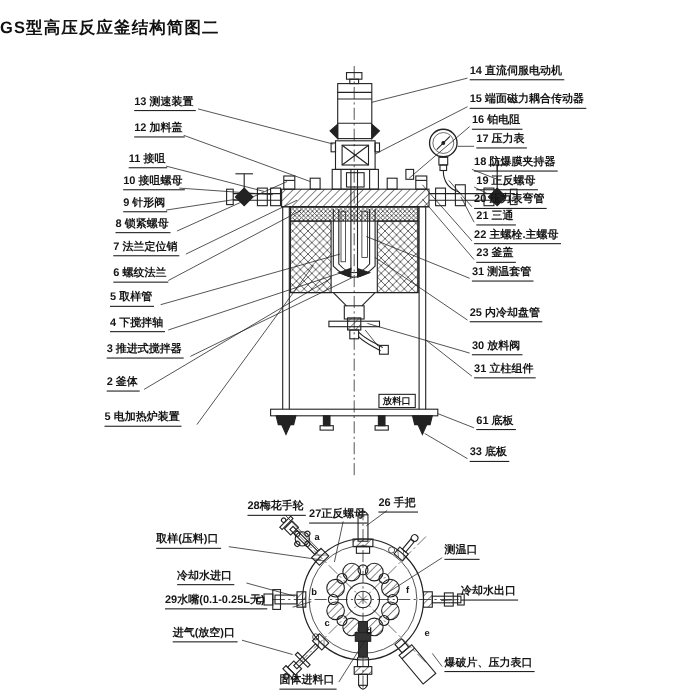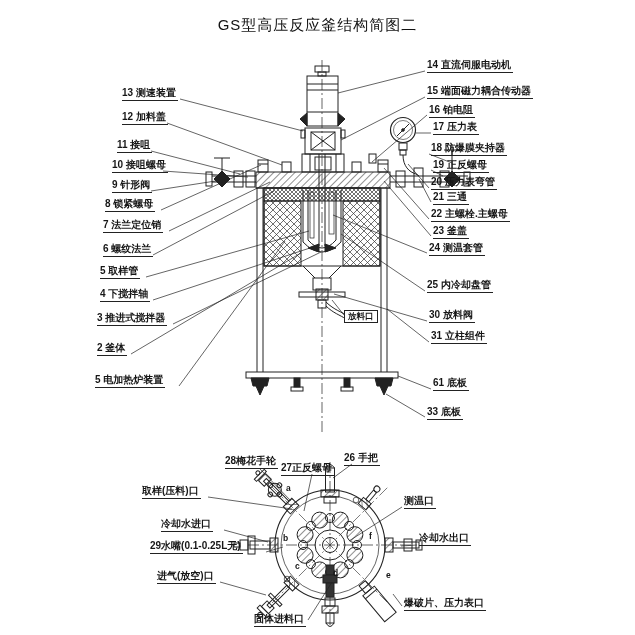--- a/index.html
+++ b/index.html
@@ -1,24 +1,24 @@
 <!DOCTYPE html>
 <html><head>
 <meta charset="utf-8">
 <style>
   html,body{margin:0;padding:0;background:#fff;}
   .page{position:relative;width:635px;height:635px;background:#fff;overflow:hidden;
         font-family:"Liberation Sans","DejaVu Sans",sans-serif;color:#111;}
-  .title{position:absolute;left:0;right:0;top:16px;text-align:center;
-         font-size:15px;font-weight:400;letter-spacing:1px;color:#111;}
+  .title{position:absolute;left:0;right:0;top:16px;
+         font-size:15px;font-weight:700;letter-spacing:1px;color:#111;}
   .lbl{position:absolute;white-space:nowrap;font-size:10px;font-weight:600;line-height:1;
        color:#161616;border-bottom:1px solid #222;padding:0 2px 2px 0;}
   .pl{position:absolute;white-space:nowrap;font-size:8.5px;font-weight:600;color:#161616;border:none;padding:0;}
   .box{position:absolute;font-size:8.5px;font-weight:600;color:#161616;border:1px solid #222;
-       background:#fff;padding:1px 3px;line-height:1.1;white-space:nowrap;}
+       background:#fff;padding:1px 3px;line-height:1.1;white-space:nowrap;margin-top:48px;}
   svg{position:absolute;left:0;top:0;}
 </style>
 </head>
 <body>
 
 <div class="page">
 
   <div class="title">GS型高压反应釜结构简图二</div>
 
   <svg width="635" height="635" viewBox="0 0 635 635">
@@ -319,21 +319,21 @@
   <div class="lbl" style="left:427px;top:60px">14 直流伺服电动机</div>
   <div class="lbl" style="left:427px;top:86px">15 端面磁力耦合传动器</div>
   <div class="lbl" style="left:429px;top:105px">16 铂电阻</div>
   <div class="lbl" style="left:433px;top:122px">17 压力表</div>
   <div class="lbl" style="left:431px;top:143px">18 防爆膜夹持器</div>
   <div class="lbl" style="left:433px;top:160px">19 正反螺母</div>
   <div class="lbl" style="left:431px;top:177px">20 压力表弯管</div>
   <div class="lbl" style="left:433px;top:192px">21 三通</div>
   <div class="lbl" style="left:431px;top:209px">22 主螺栓.主螺母</div>
   <div class="lbl" style="left:433px;top:226px">23 釜盖</div>
-  <div class="lbl" style="left:429px;top:243px">24 测温套管</div>
+  <div class="lbl" style="left:429px;top:243px">31 测温套管</div>
   <div class="lbl" style="left:427px;top:280px">25 内冷却盘管</div>
   <div class="lbl" style="left:429px;top:310px">30 放料阀</div>
   <div class="lbl" style="left:431px;top:331px">31 立柱组件</div>
   <div class="lbl" style="left:433px;top:378px">61 底板</div>
   <div class="lbl" style="left:427px;top:407px">33 底板</div>
 
   <div class="box" style="left:344px;top:310px">放料口</div>
 
   <div class="lbl" style="left:225px;top:456px">28梅花手轮</div>
   <div class="lbl" style="left:281px;top:463px">27正反螺母</div>

